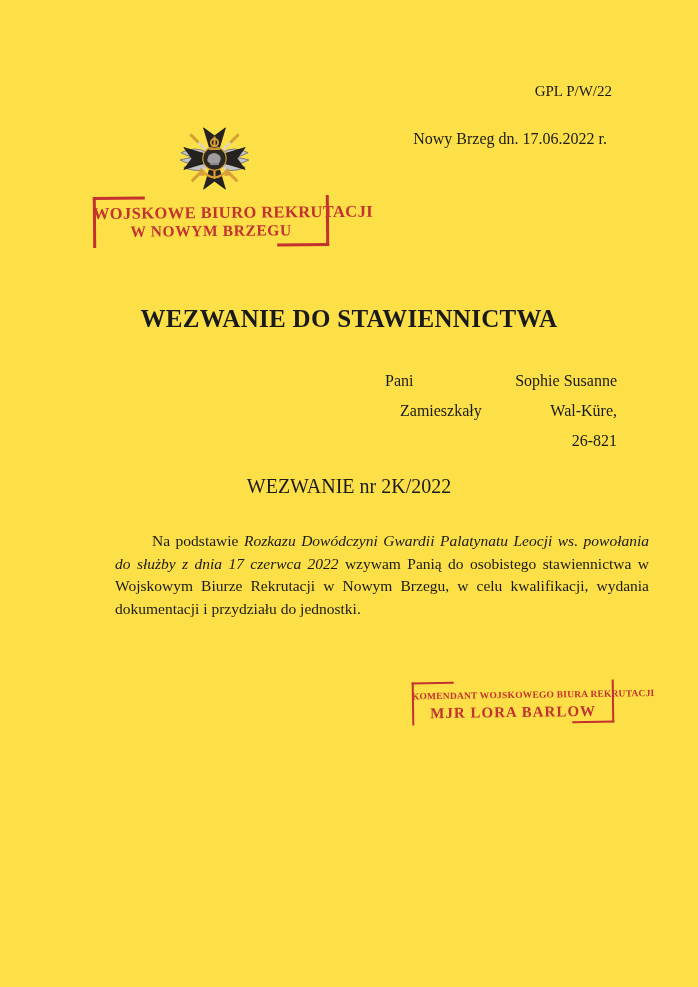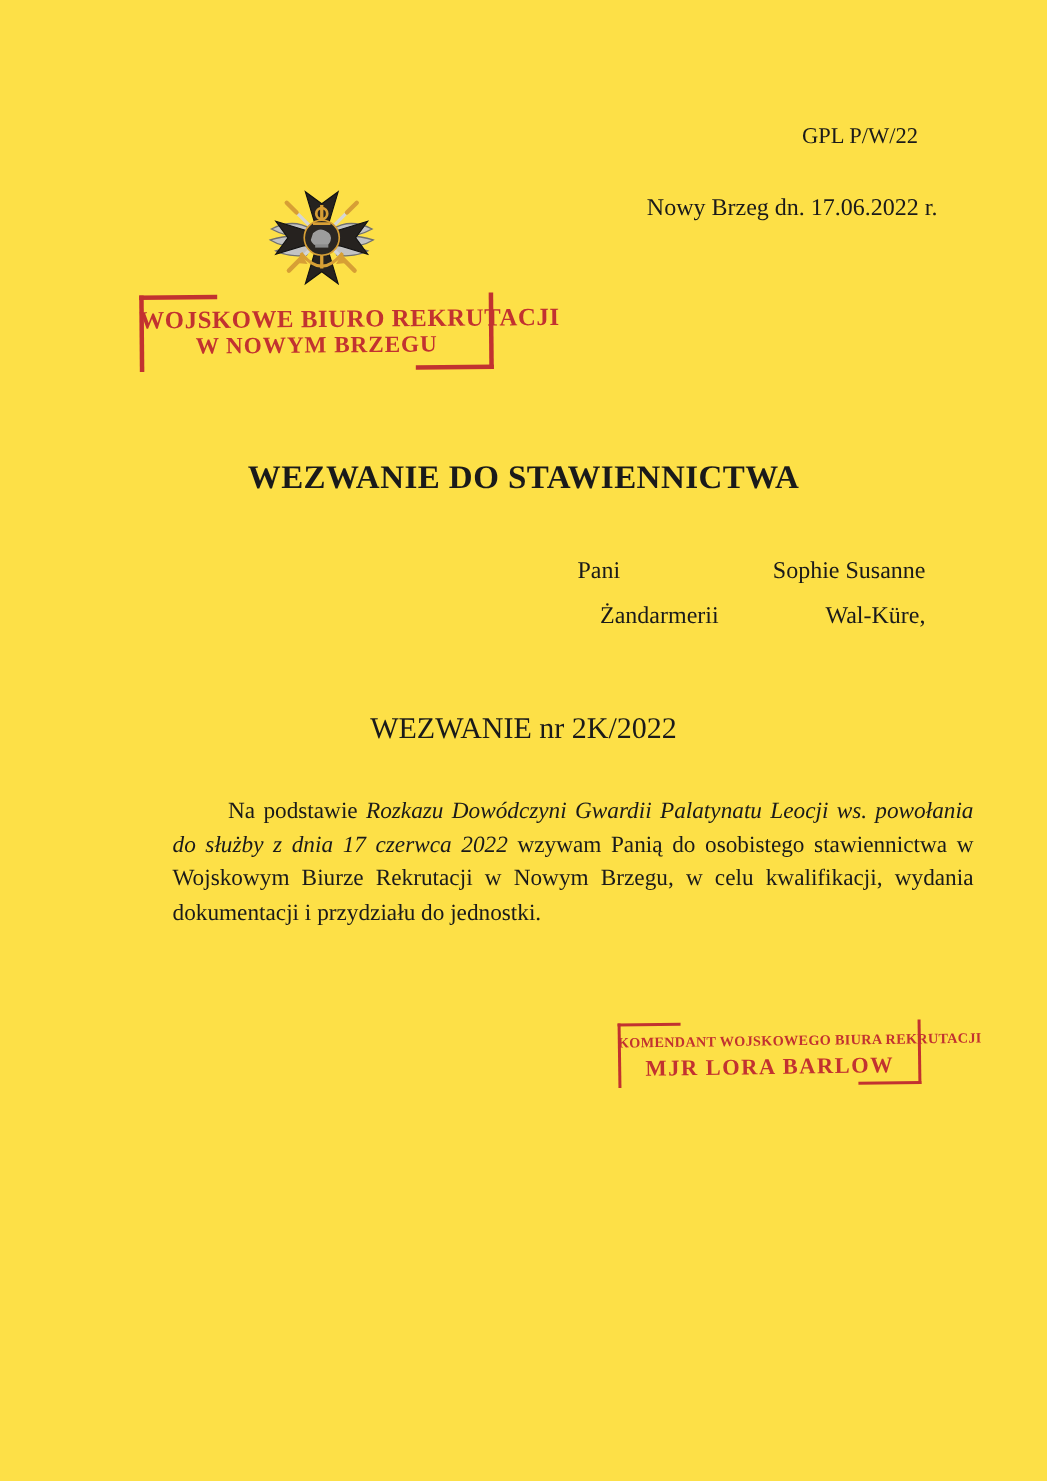--- a/index.html
+++ b/index.html
@@ -15,21 +15,21 @@
 
   .ref {
     position: absolute;
     top: 83px;
     right: 86px;
     font-size: 15px;
   }
   .date {
     position: absolute;
     top: 130px;
-    right: 73px;
+    right: 91px;
     font-size: 16px;
   }
 
   .emblem {
     position: absolute;
     top: 122px;
     left: 178px;
     width: 73px;
     height: 73px;
   }
@@ -99,21 +99,21 @@
     line-height: 16px;
   }
 
   .title {
     position: absolute;
     top: 305px;
     left: 0;
     width: 698px;
     margin: 0;
     text-align: center;
-    font-size: 22px;
+    font-size: 25px;
     font-weight: bold;
     letter-spacing: 0.3px;
   }
 
   .recipient {
     position: absolute;
     top: 370px;
     left: 360px;
     width: 257px;
     font-size: 16px;
@@ -208,22 +208,26 @@
   </div>
 
   <h1 class="title">WEZWANIE DO STAWIENNICTWA</h1>
 
   <div class="recipient">
     <div class="r-row">
       <span class="r-label">Pani</span>
       <span class="r-value">Sophie Susanne</span>
     </div>
     <div class="r-row">
-      <span class="r-label">Żandarmerii</span>
+      <span class="r-label">Zamieszkały</span>
       <span class="r-value">Wal-Küre,</span>
+    </div>
+    <div class="r-row">
+      <span class="r-label"></span>
+      <span class="r-value">26-821</span>
     </div>
   </div>
 
   <div class="subject">WEZWANIE nr 2K/2022</div>
 
   <div class="body-text">
     <p><span>Na podstawie </span><i>Rozkazu Dowódczyni Gwardii Palatynatu Leocji ws. powołania do służby z dnia 17 czerwca 2022</i><span> wzywam Panią do osobistego stawiennictwa w Wojskowym Biurze Rekrutacji w Nowym Brzegu, w celu kwalifikacji, wydania dokumentacji i przydziału do jednostki.</span></p>
   </div>
 
   <div class="stamp stamp-commander">

